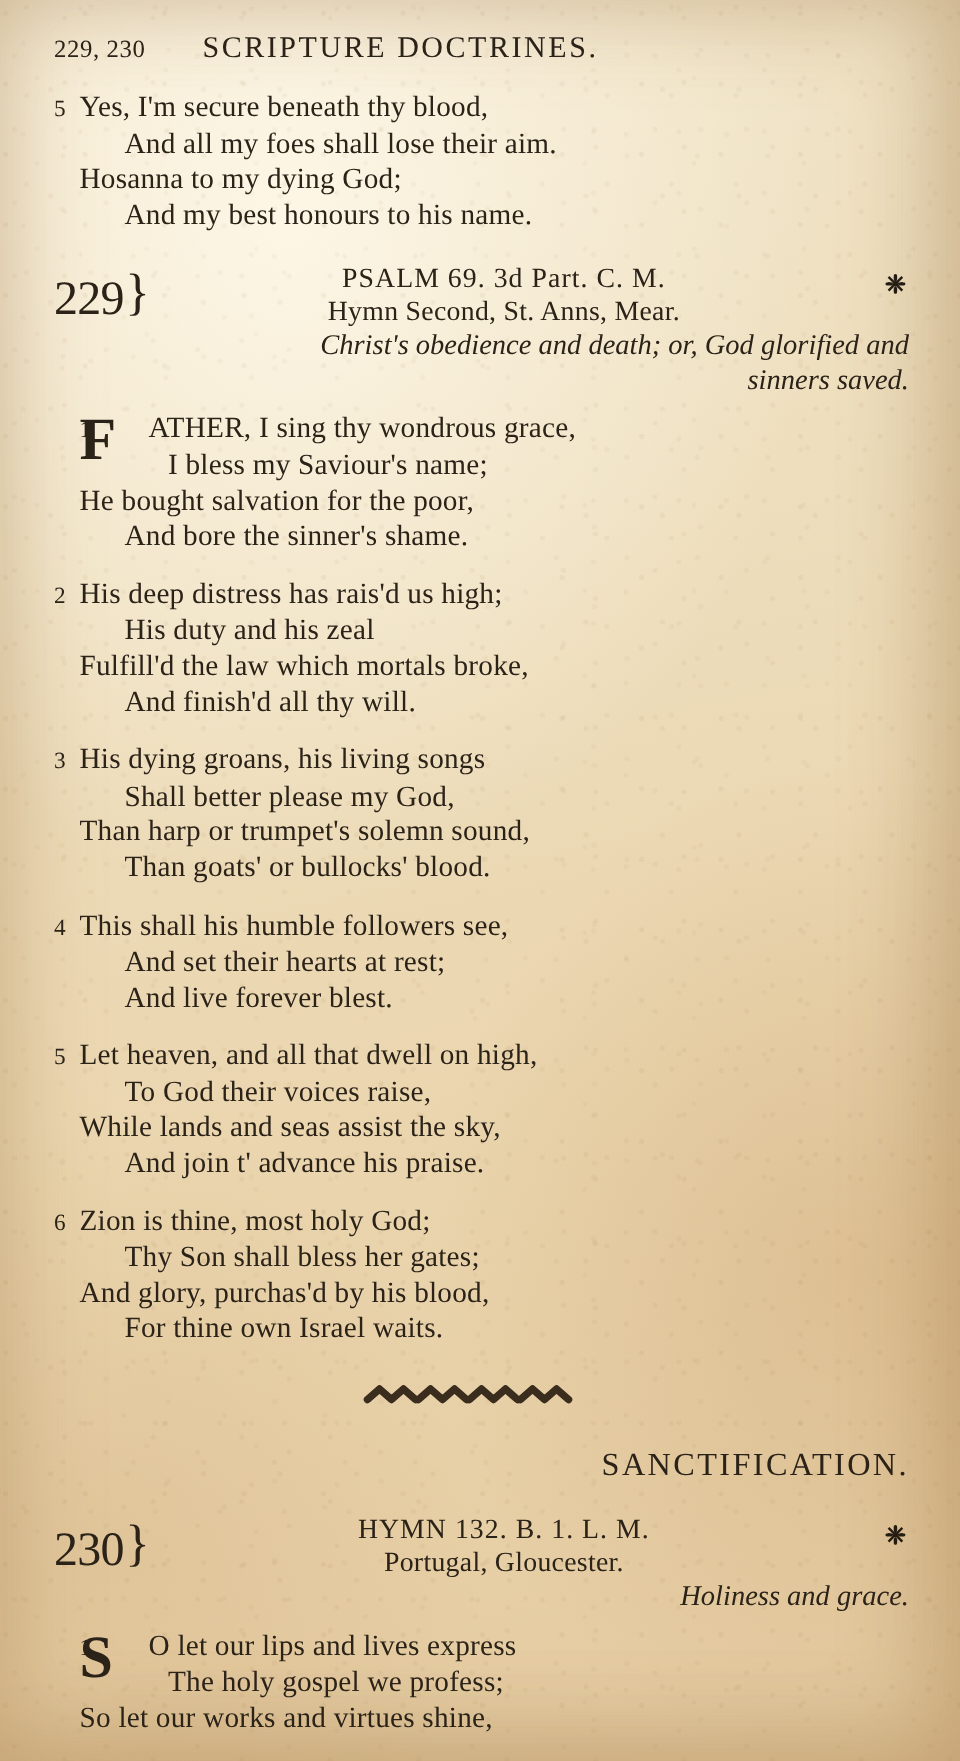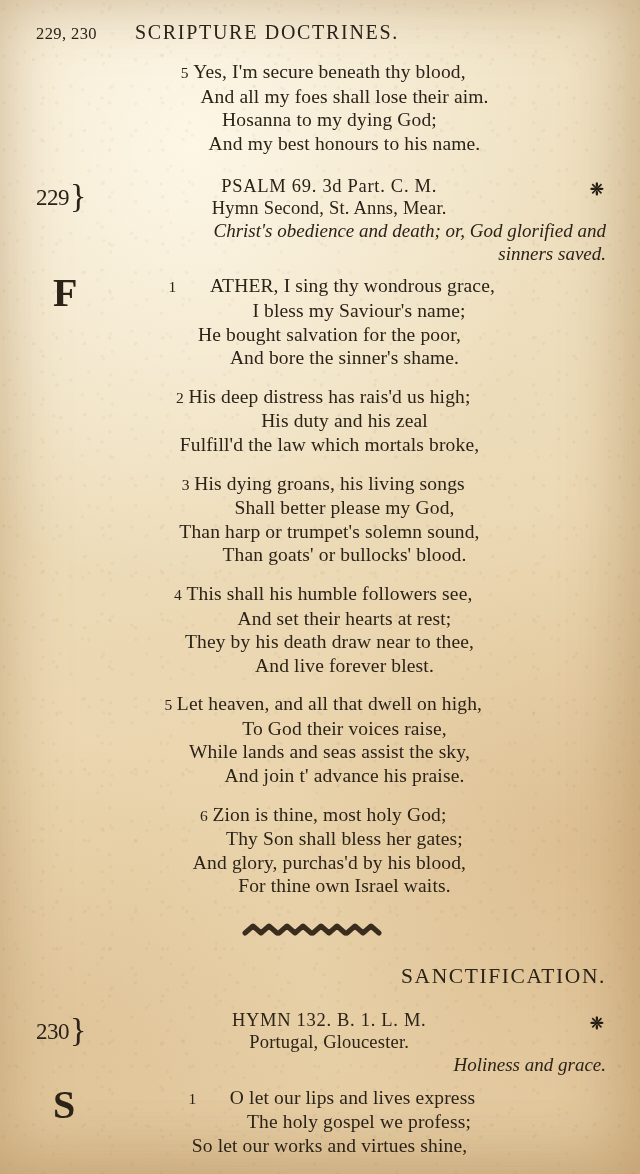--- a/index.html
+++ b/index.html
@@ -78,21 +78,20 @@
     font-size: 20px;
     letter-spacing: 1.7px;
     margin-left: 38px;
     white-space: nowrap;
   }
 
   
   .stanza {
     margin-bottom: 15px;
     position: relative;
-    text-align: center;
   }
   .vline {
     font-size: 19.5px;
     line-height: 23.6px;
     letter-spacing: 0.15px;
     white-space: nowrap;
   }
   .vline.indent { padding-left: 30px; }
   .vnum {
     display: inline-block;
@@ -125,21 +124,21 @@
   .hymnhead {
     margin-top: 20px;
     margin-bottom: 9px;
     position: relative;
   }
   .hh-row {
     display: flex;
     align-items: flex-start;
   }
   .hh-num {
-    font-size: 23px;
+    font-size: 32px;
     line-height: 34px;
     letter-spacing: -0.5px;
     padding-top: 6px;
     white-space: nowrap;
     flex: 0 0 auto;
     text-align: center;
   }
   .hh-brace {
     font-size: 34px;
     line-height: 34px;
@@ -239,33 +238,33 @@
       <div class="vline l1"><span class="vnum">1</span><span class="vbody">ATHER, I sing thy wondrous grace,</span></div>
       <div class="vline l2">I bless my Saviour's name;</div>
       <div class="vline">He bought salvation for the poor,</div>
       <div class="vline indent">And bore the sinner's shame.</div>
     </div>
 
     <div class="stanza">
       <div class="vline first"><span class="vnum">2</span><span class="vbody">His deep distress has rais'd us high;</span></div>
       <div class="vline indent">His duty and his zeal</div>
       <div class="vline">Fulfill'd the law which mortals broke,</div>
+      <div class="vline indent">And finish'd all thy will.</div>
     </div>
 
     <div class="stanza">
       <div class="vline first"><span class="vnum">3</span><span class="vbody">His dying groans, his living songs</span></div>
       <div class="vline indent">Shall better please my God,</div>
       <div class="vline">Than harp or trumpet's solemn sound,</div>
       <div class="vline indent">Than goats' or bullocks' blood.</div>
     </div>
 
     <div class="stanza">
       <div class="vline first"><span class="vnum">4</span><span class="vbody">This shall his humble followers see,</span></div>
       <div class="vline indent">And set their hearts at rest;</div>
-      <div class="vline">They by his death draw near to thee,</div>
       <div class="vline indent">And live forever blest.</div>
     </div>
 
     <div class="stanza">
       <div class="vline first"><span class="vnum">5</span><span class="vbody">Let heaven, and all that dwell on high,</span></div>
       <div class="vline indent">To God their voices raise,</div>
       <div class="vline">While lands and seas assist the sky,</div>
       <div class="vline indent">And join t' advance his praise.</div>
     </div>
 

